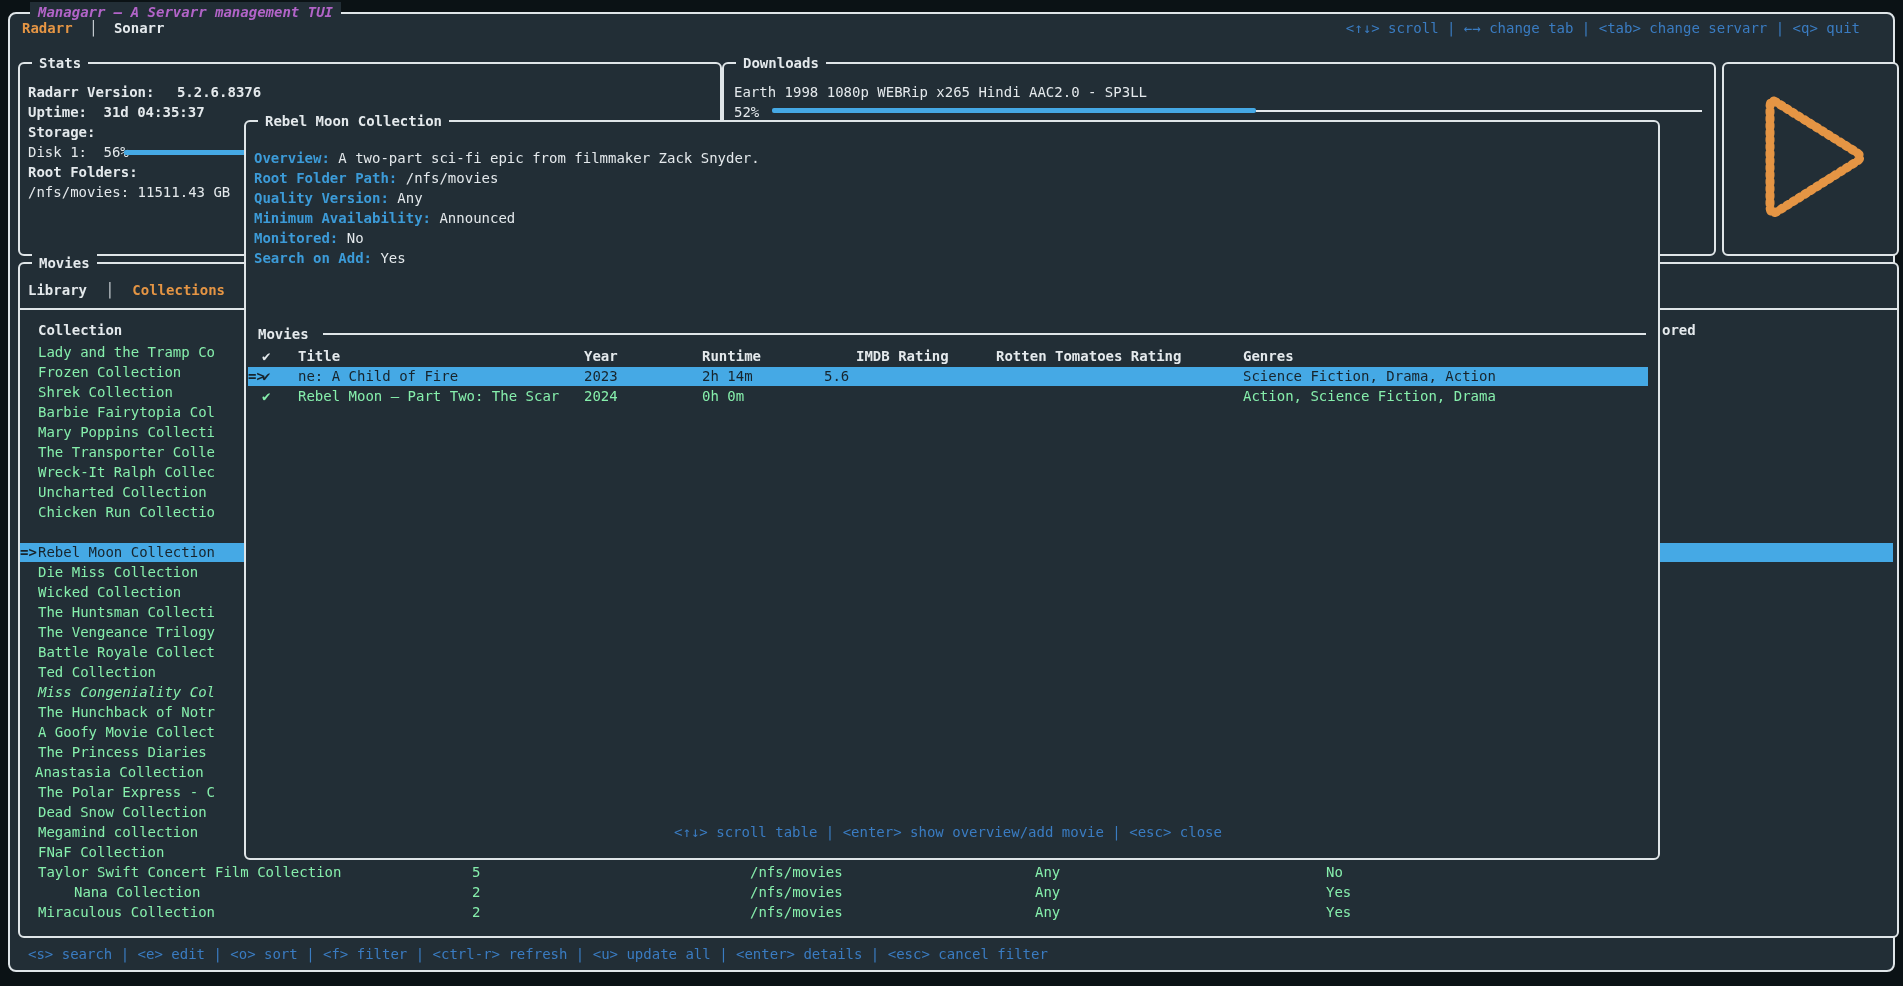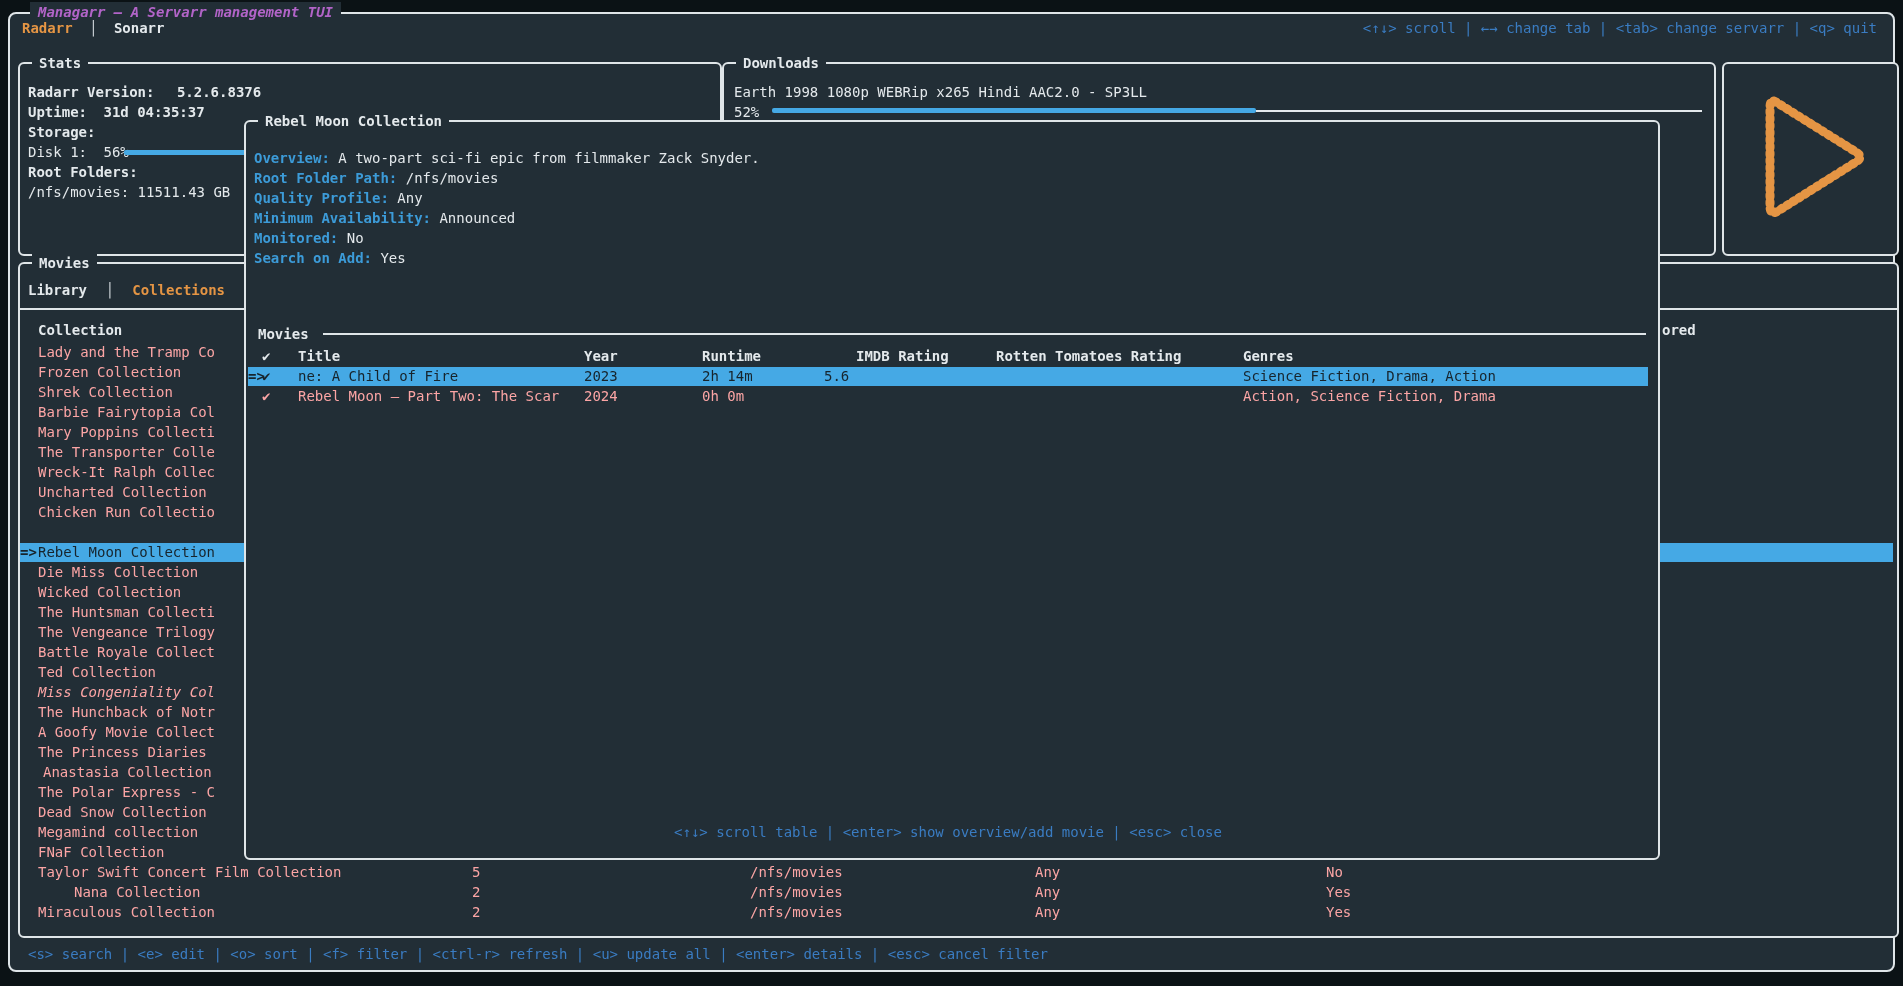--- a/index.html
+++ b/index.html
@@ -6,21 +6,21 @@
   #screen{position:relative;width:1903px;height:986px;background:#0b1215;overflow:hidden;
           font-family:"DejaVu Sans Mono","Liberation Mono",monospace;font-size:14px;line-height:20px;
           -webkit-font-smoothing:antialiased;}
   .abs{position:absolute;white-space:nowrap;}
   .frame{position:absolute;border:2px solid #dfe5e8;border-radius:8px;background:#222e36;}
   .panel{position:absolute;border:2px solid #dfe5e8;border-radius:6px;background:#222e36;}
   .panel-title{position:absolute;top:-11px;left:12px;background:#222e36;padding:0 7px;
                color:#e4e9ec;font-weight:bold;}
   .white{color:#e4e9ec;}
   .bold{font-weight:bold;}
-  .blue{color:#fca5a5;}
+  .blue{color:#86efac;}
   .keyblue{color:#3a7cc2;}
   .label-blue{color:#3c9bd8;font-weight:bold;}
   .orange{color:#e59544;}
   .purple{color:#b264c8;font-style:italic;font-weight:bold;}
   .sep{color:#cfd6da;}
   .row{position:absolute;height:20px;left:0;width:1873px;}
   .hl-bar{position:absolute;left:0;top:1px;height:19px;background:#45a9e5;}
   .dark-on-blue{color:#17242c;}
   .hline{position:absolute;height:2px;background:#dfe5e8;}
   .strip{position:absolute;left:0;width:100%;background:#0b1215;}
@@ -36,21 +36,21 @@
   <div class="frame" style="left:8px;top:12px;width:1883px;height:956px;"></div>
 
   <div class="abs purple" style="left:30px;top:2px;background:#222e36;padding:0 8px;z-index:2;">Managarr – A Servarr management TUI</div>
 
   <div class="abs" style="left:22px;top:18px;z-index:2;">
     <span class="orange bold">Radarr</span>
     <span class="sep" style="margin:0 8px;">│</span>
     <span class="white bold">Sonarr</span>
   </div>
 
-  <div class="abs keyblue" style="right:26px;top:18px;z-index:2;margin-left:38px;">&lt;↑↓&gt; scroll | ←→ change tab | &lt;tab&gt; change servarr | &lt;q&gt; quit</div>
+  <div class="abs keyblue" style="right:43px;top:18px;z-index:2;margin-left:38px;">&lt;↑↓&gt; scroll | ←→ change tab | &lt;tab&gt; change servarr | &lt;q&gt; quit</div>
 
   <div class="panel" style="left:18px;top:62px;width:700px;height:190px;">
     <span class="panel-title">Stats</span>
     <div class="abs" style="left:8px;top:18px;">
       <span class="white bold">Radarr Version:</span>
       <span class="white bold" style="margin-left:14px;">5.2.6.8376</span>
     </div>
     <div class="abs" style="left:8px;top:38px;">
       <span class="white bold">Uptime:</span>
       <span class="white bold" style="margin-left:8px;">31d 04:35:37</span>
@@ -157,21 +157,21 @@
         <div class="row" style="top: 360px;">
           <span class="abs blue" style="left: 18px;">The Hunchback of Notr</span>
         </div>
         <div class="row" style="top: 380px;">
           <span class="abs blue" style="left: 18px;">A Goofy Movie Collect</span>
         </div>
         <div class="row" style="top: 400px;">
           <span class="abs blue" style="left: 18px;">The Princess Diaries</span>
         </div>
         <div class="row" style="top: 420px;">
-          <span class="abs blue" style="left: 23px; text-align: center;">Anastasia Collection</span>
+          <span class="abs blue" style="left: 15px; text-align: center;">Anastasia Collection</span>
         </div>
         <div class="row" style="top: 440px;">
           <span class="abs blue" style="left: 18px;">The Polar Express - C</span>
         </div>
         <div class="row" style="top: 460px;">
           <span class="abs blue" style="left: 18px;">Dead Snow Collection</span>
         </div>
         <div class="row" style="top: 480px;">
           <span class="abs blue" style="left: 18px;">Megamind collection</span>
         </div>
@@ -203,21 +203,21 @@
   </div>
 
   <div class="abs keyblue" style="left:28px;top:944px;z-index:2;">&lt;s&gt; search | &lt;e&gt; edit | &lt;o&gt; sort | &lt;f&gt; filter | &lt;ctrl-r&gt; refresh | &lt;u&gt; update all | &lt;enter&gt; details | &lt;esc&gt; cancel filter</div>
 
   <div class="panel" style="left:244px;top:120px;width:1412px;height:736px;z-index:5;">
     <span class="panel-title">Rebel Moon Collection</span>
 
     <div id="modal-fields" class="abs" style="left:8px;top:26px;width:1390px;">
         <div class="abs" style="left: 0px; top: 0px;"><span class="label-blue">Overview:</span><span class="white" style="white-space: pre;"> A two-part sci-fi epic from filmmaker Zack Snyder.</span></div>
         <div class="abs" style="left: 0px; top: 20px;"><span class="label-blue">Root Folder Path:</span><span class="white" style="white-space: pre;"> /nfs/movies</span></div>
-        <div class="abs" style="left: 0px; top: 40px;"><span class="label-blue">Quality Profile:</span><span class="white" style="white-space: pre;"> Any</span></div>
+        <div class="abs" style="left: 0px; top: 40px;"><span class="label-blue">Quality Version:</span><span class="white" style="white-space: pre;"> Any</span></div>
         <div class="abs" style="left: 0px; top: 60px;"><span class="label-blue">Minimum Availability:</span><span class="white" style="white-space: pre;"> Announced</span></div>
         <div class="abs" style="left: 0px; top: 80px;"><span class="label-blue">Monitored:</span><span class="white" style="white-space: pre;"> No</span></div>
         <div class="abs" style="left: 0px; top: 100px;"><span class="label-blue">Search on Add:</span><span class="white" style="white-space: pre;"> Yes</span></div>
       </div>
 
     <div class="abs" style="left:12px;top:202px;width:1388px;display:flex;align-items:center;">
       <span class="white bold">Movies</span>
       <span style="flex:1;height:2px;background:#dfe5e8;margin-left:14px;"></span>
     </div>
 

